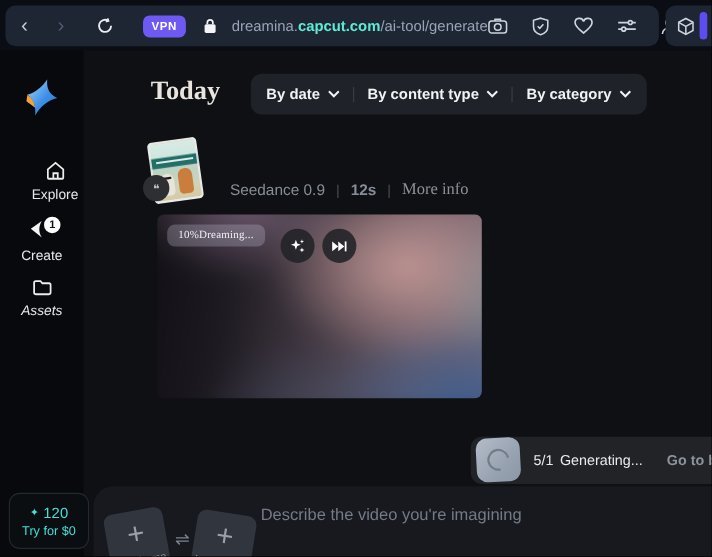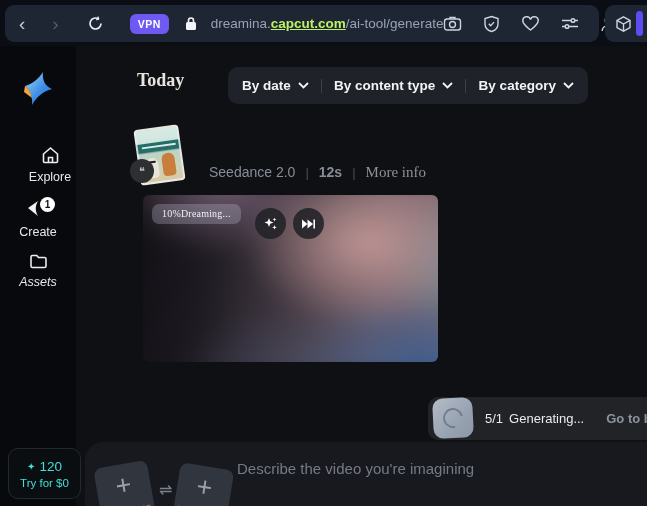--- a/index.html
+++ b/index.html
@@ -15,38 +15,38 @@
   .nav-glyph { font-size:19px; line-height:1; cursor:default; }
   .back { color:#c7ced9; margin-right:27px; }
   .fwd  { color:#515d74; margin-right:28px; }
   .tb-icon { display:inline-flex; align-items:center; justify-content:center; color:#cdd4df; }
   .refresh { margin-right:26px; }
   .vpn-badge { background:#6e59f2; color:#fff; font-weight:bold; font-size:10.5px; letter-spacing:.5px;
                padding:4px 8px; border-radius:6px; margin-right:15px; }
   .lock { margin-right:13px; color:#f2f4f8; }
   .url { font-size:13.5px; white-space:nowrap; }
   .url .dim { color:#98a3b6; }
-  .url .strong { color:#bef264; font-weight:bold;text-decoration:underline; }
+  .url .strong { color:#5eead4; font-weight:bold; }
   .tb-right { margin-left:auto; display:flex; align-items:center; gap:21px; padding-right:4px; }
   .ext-bar { position:absolute; left:31px; top:6px; width:7px; height:25px; border-radius:4px; background:#5b4df0; }
 
   
   .sidebar { position:absolute; left:0; top:46px; width:76px; height:460px; background:#08090c; }
   .logo { position:absolute; left:19px; top:26px; }
   .nav-item { position:absolute; left:0; width:76px; display:flex; flex-direction:column; align-items:center; cursor:pointer; }
   .nav-item .lbl { margin-top:6px; font-size:12.5px; color:#e6e7ea; }
   .nav-explore { top:100px;padding-left:24px; } .nav-create { top:153px; } .nav-assets { top:207px;font-style:italic; }
   .create-wrap { position:relative; width:26px; height:20px; }
   .create-badge { position:absolute; right:-4px; top:-2px; width:15px; height:15px; border-radius:50%;
                   background:#fff; color:#101114; font-size:10px; font-weight:bold;
                   display:flex; align-items:center; justify-content:center; }
 
   
   .today { position:absolute; left:137px; top:70px; font-family:"Liberation Serif", serif;
-           font-weight:bold; font-size:18px; color:#e9e5de; }
+           font-weight:bold; font-size:24px; color:#e9e5de; }
   .filter-bar { position:absolute; left:228px; top:67px; width:360px; height:37px; background:#1f2229;
                 border-radius:10px; display:flex; align-items:center; justify-content:space-around; padding:11px 8px; }
   .filter-item { display:flex; align-items:center; gap:7px; color:#f2f3f5; font-size:13.5px; font-weight:bold; cursor:pointer; }
   .filter-div { width:1px; height:14px; background:#3c4047; }
 
   
   .gen-thumb { position:absolute; left:137px; top:127px; width:45px; height:56px; border-radius:4px;
                transform:rotate(-8deg); border:2px solid rgba(235,235,235,.85); overflow:hidden;
                background:linear-gradient(180deg,#d7ebe4 0%,#cfe6df 24%,#1f6e66 26%,#256f68 42%,#bcd3c5 44%,#cdd3b9 78%,#d9c9a4 100%); }
   .thumb-sign { position:absolute; left:4px; top:30%; width:34px; height:2px; background:rgba(255,255,255,.85); }
@@ -252,21 +252,21 @@
 
   <div class="gen-thumb">
     <span class="thumb-sign"></span>
     <span class="cat-white"></span>
     <span class="cat-shades"></span>
     <span class="cat-orange"></span>
   </div>
   <div class="quote-badge">❝</div>
 
   <div class="gen-meta">
-    <span class="gen-model">Seedance 2.0</span>
+    <span class="gen-model">Seedance 0.9</span>
     <span class="meta-div">|</span>
     <span class="gen-dur">12s</span>
     <span class="meta-div">|</span>
     <span class="more-info">
       <span class="mi-txt">More info</span>
 
     </span>
   </div>
 
   <div class="preview">

